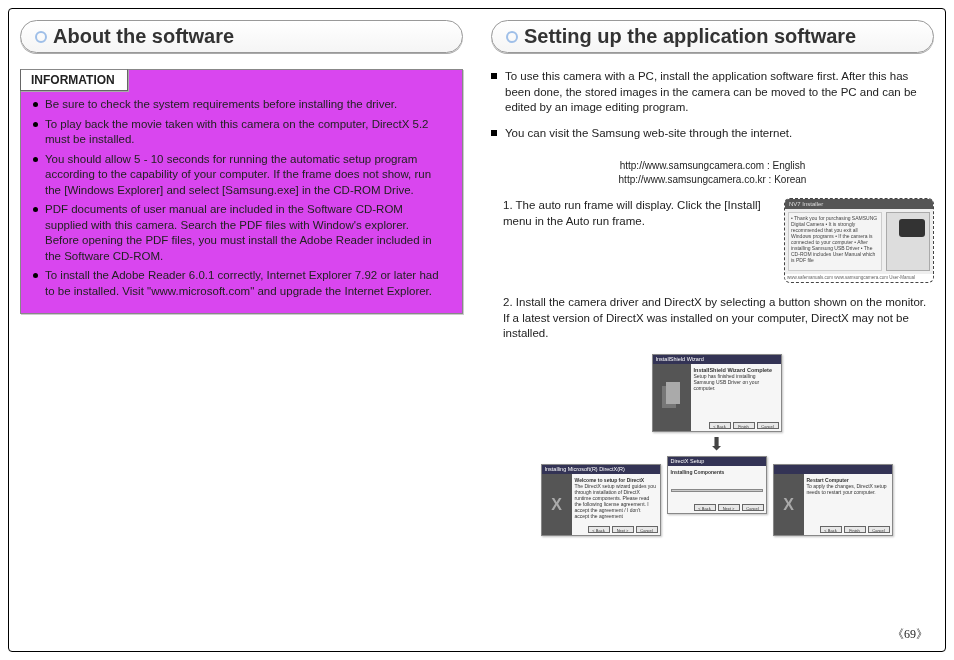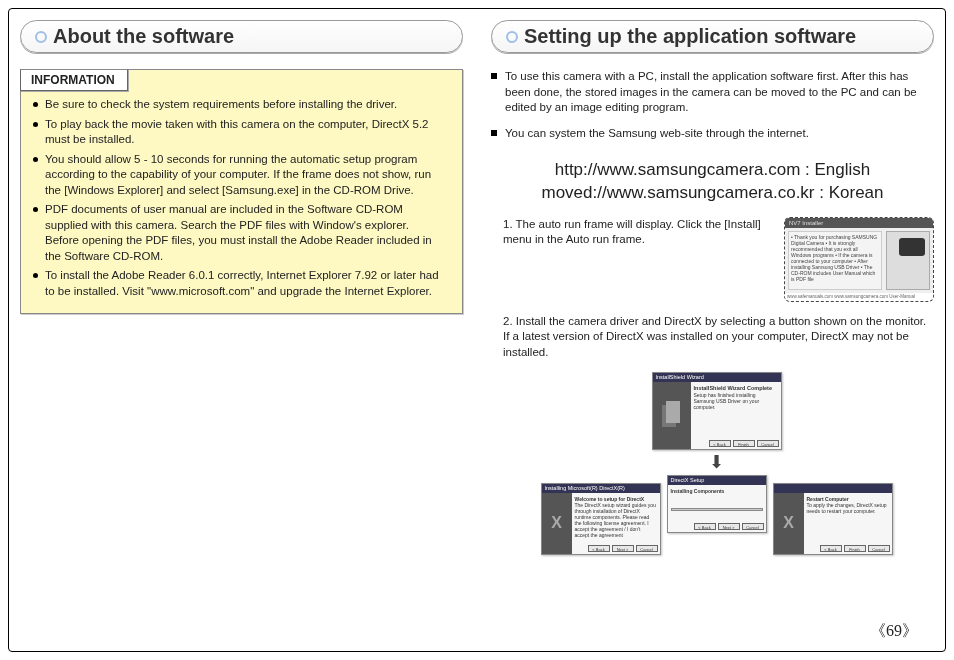--- a/index.html
+++ b/index.html
@@ -48,21 +48,21 @@
     display: inline-block;
     flex-shrink: 0;
   }
   .section-title .ttxt {
     font-size: 20px;
     font-weight: bold;
     color: #333;
   }
   .info-block {
     border: 1px solid #888;
-    background: #fef9c3;
+    background: #d946ef;
     margin-bottom: 10px;
     box-shadow: 1px 1px 0 #ccc;
   }
   .info-head {
     display: inline-block;
     background: #fff;
     border: 1px solid #666;
     border-top: 1px solid #888;
     margin: -1px 0 0 -1px;
     padding: 2px 12px 2px 10px;
@@ -100,21 +100,21 @@
   }
   ul.squares > li::before {
     content: "";
     position: absolute;
     left: 0; top: 4px;
     width: 6px; height: 6px;
     background: #000;
   }
   .url-block {
     text-align: center;
-    font-size: 17px;
+    font-size: 10px;
     margin-bottom: 12px;
   }
   .step {
     display: flex;
     gap: 10px;
     margin-bottom: 12px;
   }
   .step .step-text {
     flex: 1;
     padding-left: 12px;
@@ -245,22 +245,22 @@
     text-align: center;
     line-height: 7px;
   }
   .dlg.small {
     width: 120px; height: 72px;
   }
   .dlg.small .side { width: 30px; font-size: 16px; }
   .dlg.offset-up { margin-top: -8px; }
   .page-num {
     position: absolute;
-    bottom: 18px; right: 36px;
-    font-size: 16px;
+    bottom: 18px; right: 26px;
+    font-size: 12px;
     font-family: serif;
   }
   .step2-fig {
     display: flex;
     flex-direction: column;
     align-items: center;
     padding-left: 8px;
   }
   .x-mark { font-weight: bold; }
 </style>
@@ -292,26 +292,26 @@
   </div>
 
   <div class="col">
     <div class="section-title">
       <span class="ring"></span>
       <span class="ttxt">Setting up the application software</span>
     </div>
 
     <ul class="squares">
       <li>To use this camera with a PC, install the application software first. After this has been done, the stored images in the camera can be moved to the PC and can be edited by an image editing program.</li>
-      <li>You can system the Samsung web-site through the internet.</li>
+      <li>You can visit the Samsung web-site through the internet.</li>
     </ul>
 
     <div class="url-block">
       <div>http://www.samsungcamera.com : English</div>
-      <div>moved://www.samsungcamera.co.kr : Korean</div>
+      <div>http://www.samsungcamera.co.kr : Korean</div>
     </div>
 
     <div class="step">
       <div class="step-text">1. The auto run frame will display. Click the [Install] menu in the Auto run frame.</div>
       <div class="thumb installer">
         <div class="bar">NV7 Installer</div>
         <div class="body">
           <div class="pane">• Thank you for purchasing SAMSUNG Digital Camera
 • It is strongly recommended that you exit all Windows programs
 • If the camera is connected to your computer

